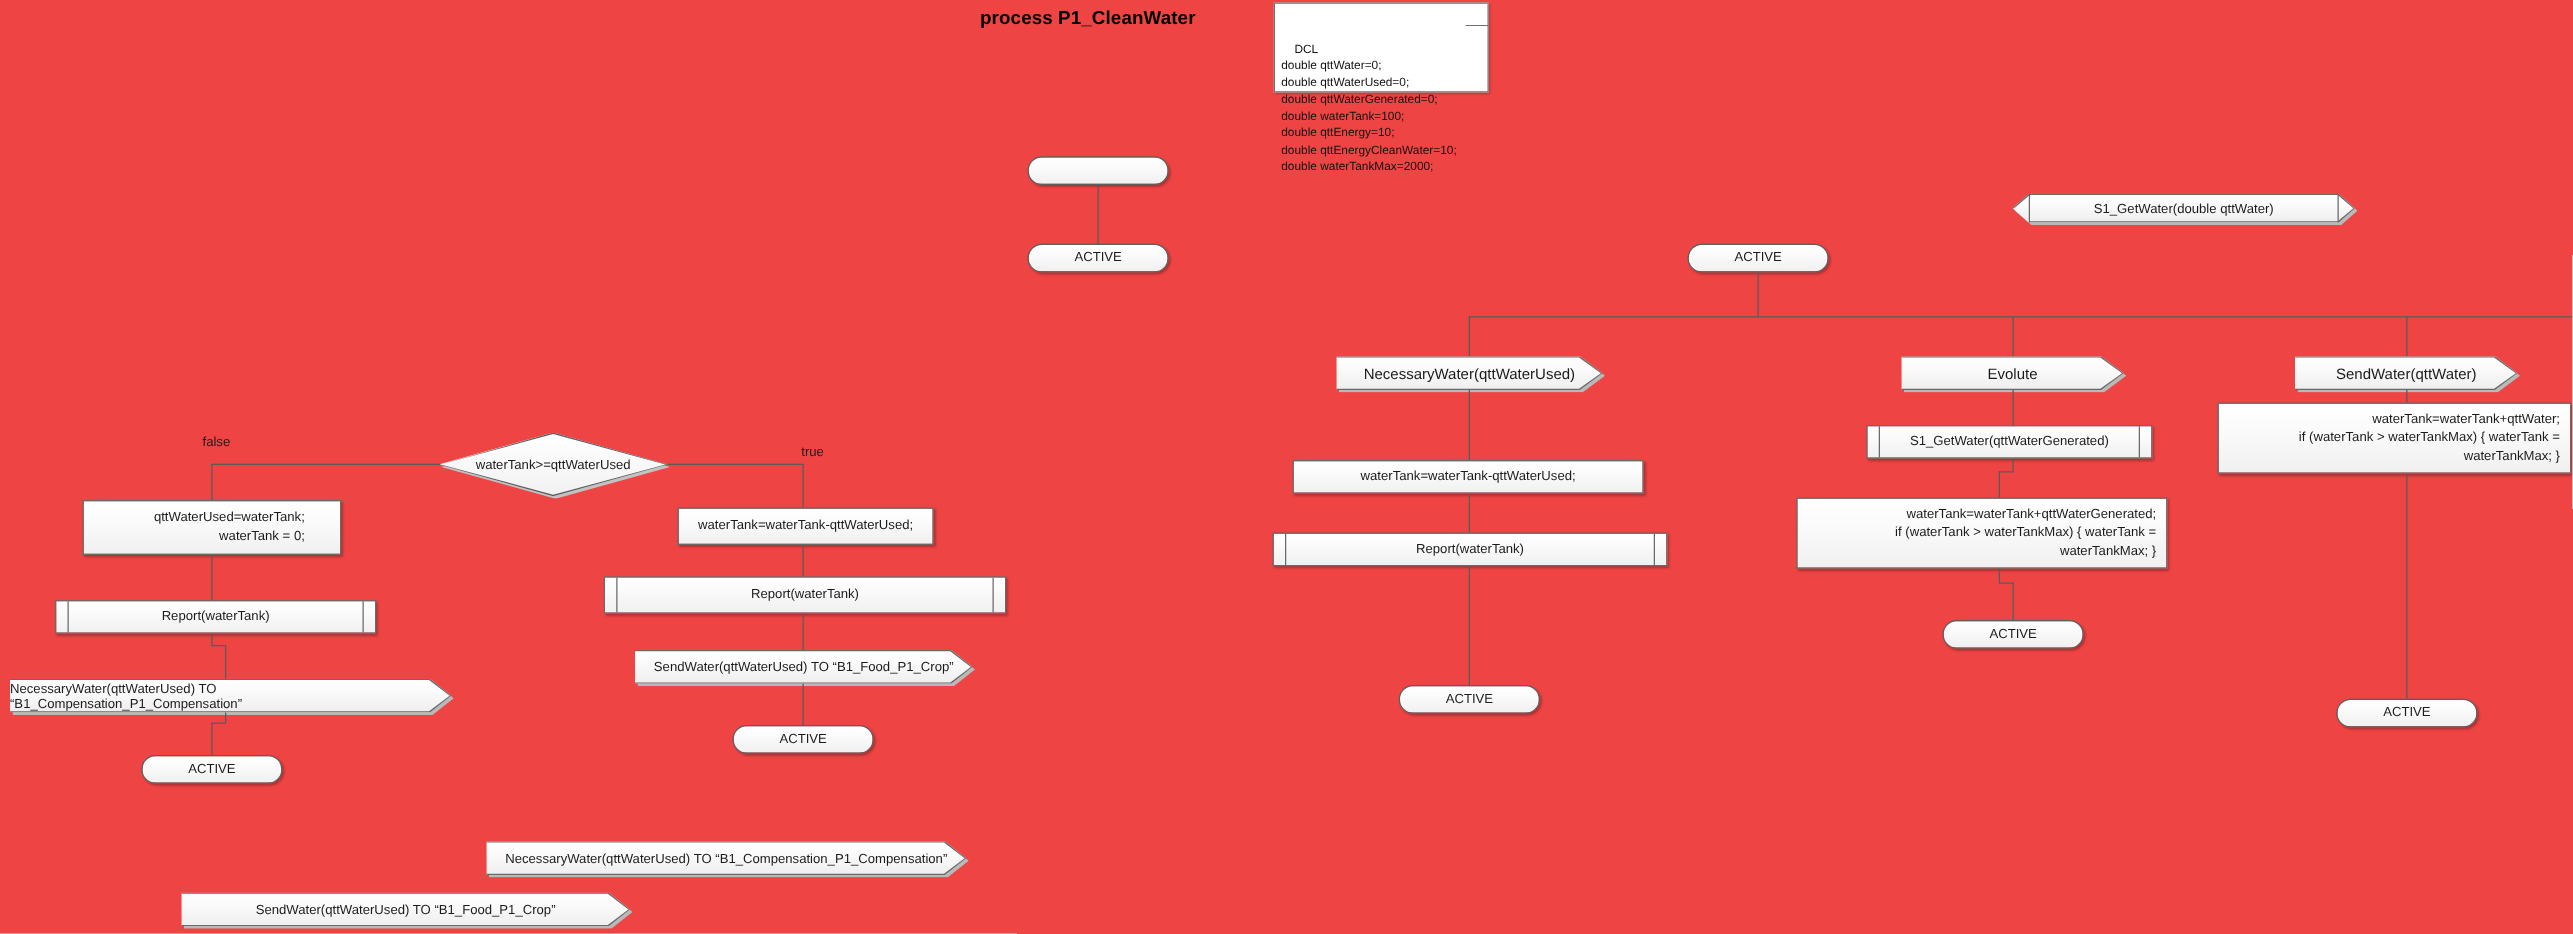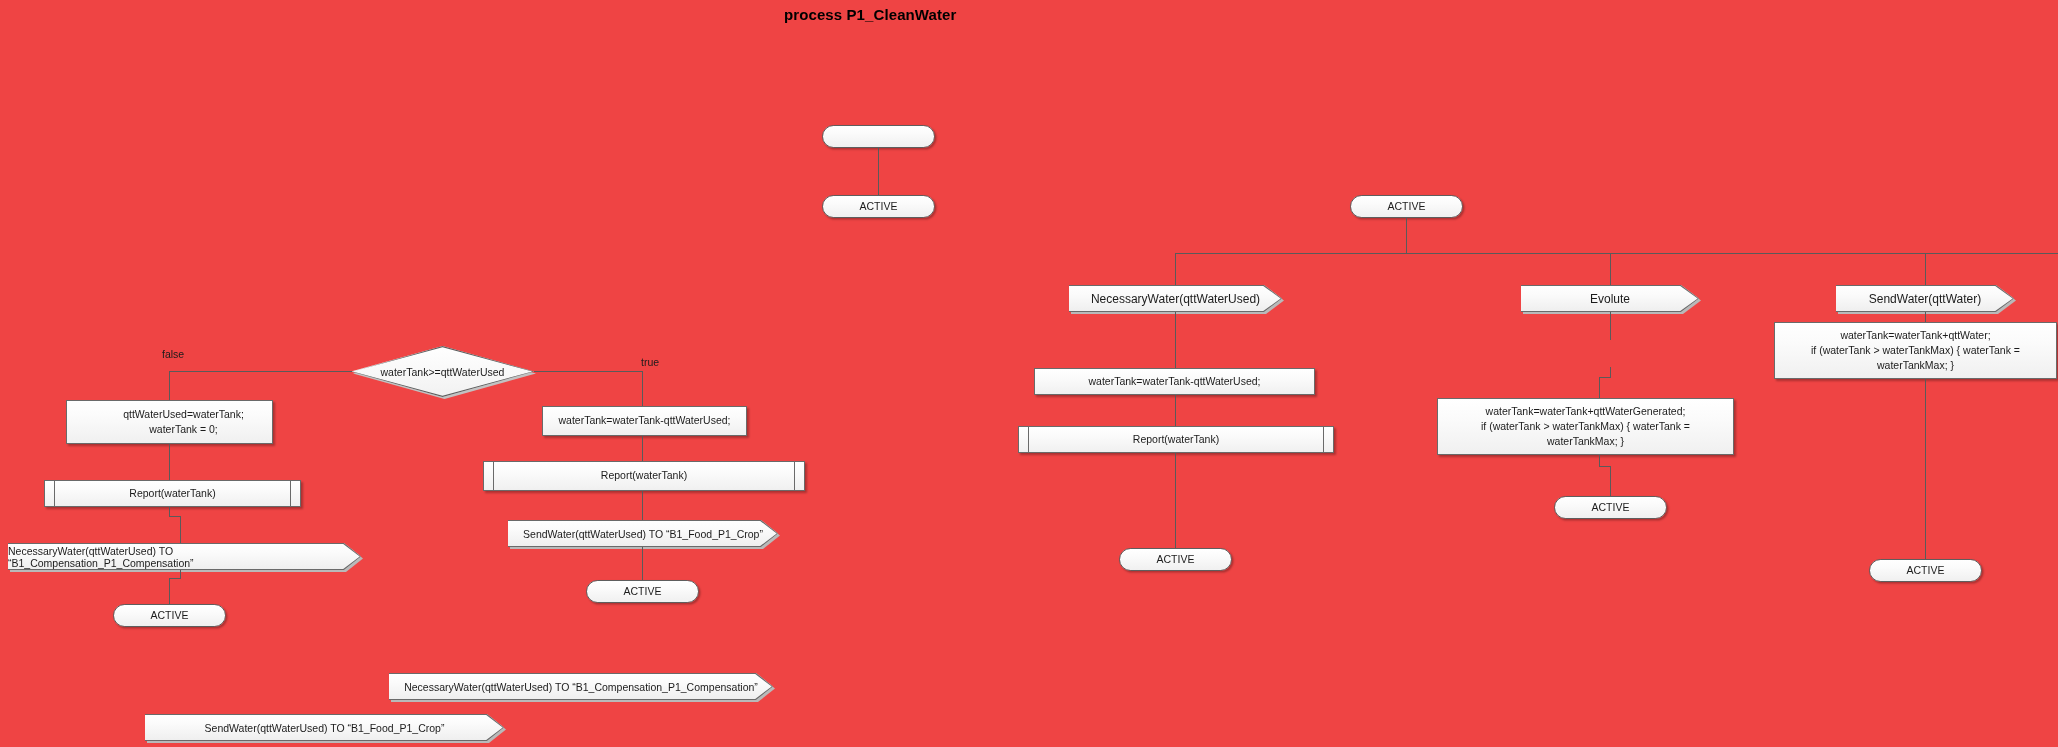--- a/index.html
+++ b/index.html
@@ -75,20 +75,21 @@
     box-shadow:1.5px 1.5px 2px rgba(0,0,0,.28);
     font-size:10.5px;
   }
 
   
   .task{
     border:1px solid #6a6a6a;
     box-shadow:1.5px 1.5px 2px rgba(0,0,0,.28);
     font-size:10.5px;
     padding:2px 8px;
+    text-align:right;
   }
 
   
   .call{
     border:1px solid #6a6a6a;
     box-shadow:1.5px 1.5px 2px rgba(0,0,0,.28);
     font-size:10.5px;
   }
   .call:before,.call:after{
     content:"";
@@ -224,21 +225,38 @@
     color:#1b1b1b;
   }
 </style>
 </head>
 <body>
 
 <div id="canvas">
 
   <div class="title" style="left:784px;top:6px;">process P1_CleanWater</div>
 
-
+  <div class="dcl" style="left:1019px;top:2px;width:172px;height:72px;">
+    <span class="fold"></span>
+    <span>DCL
+double qttWater=0;
+double qttWaterUsed=0;
+double qttWaterGenerated=0;
+double waterTank=100;
+double qttEnergy=10;
+double qttEnergyCleanWater=10;
+double waterTankMax=2000;</span>
+  </div>
+
+  <div class="proc-wrap" style="left:1610px;top:155px;width:274px;height:23px;">
+    <div class="shadow"></div>
+    <div class="face">S1_GetWater(double qttWater)</div>
+    <div class="edge"></div>
+    <div class="inner-rect"></div>
+  </div>
 
   <div class="node state fill" style="left:822px;top:125px;width:113px;height:23px;"></div>
   <div class="ln lnv" style="left:878px;top:148px;height:47px;"></div>
   <div class="node state fill" style="left:822px;top:195px;width:113px;height:23px;">ACTIVE</div>
 
   <div class="lbl" style="left:162px;top:348px;text-align:right;">false</div>
   <div class="lbl" style="left:641px;top:356px;">true</div>
 
   <div class="decision-wrap" style="left:351px;top:346px;width:183px;height:51px;">
     <div class="shadow"></div>
@@ -308,20 +326,21 @@
   <div class="ln lnv" style="left:1175px;top:453px;height:95px;"></div>
   <div class="node state fill" style="left:1119px;top:548px;width:113px;height:23px;">ACTIVE</div>
 
   <div class="ln lnv" style="left:1610px;top:253px;height:32px;"></div>
   <div class="input-wrap" style="left:1521px;top:285px;width:178px;height:27px;">
     <div class="shadow"></div>
     <div class="face">Evolute</div>
     <div class="edge"></div>
   </div>
   <div class="ln lnv" style="left:1610px;top:312px;height:28px;"></div>
+  <div class="node call fill" style="left:1493px;top:340px;width:229px;height:27px;">S1_GetWater(qttWaterGenerated)</div>
   <div class="ln lnv" style="left:1610px;top:367px;height:10px;"></div>
   <div class="ln lnh" style="left:1599px;top:377px;width:12px;"></div>
   <div class="ln lnv" style="left:1599px;top:377px;height:21px;"></div>
   <div class="node task fill" style="left:1437px;top:398px;width:297px;height:57px;">waterTank=waterTank+qttWaterGenerated;
 if (waterTank &gt; waterTankMax) { waterTank = waterTankMax; }</div>
   <div class="ln lnv" style="left:1599px;top:455px;height:11px;"></div>
   <div class="ln lnh" style="left:1599px;top:466px;width:12px;"></div>
   <div class="ln lnv" style="left:1610px;top:466px;height:30px;"></div>
   <div class="node state fill" style="left:1554px;top:496px;width:113px;height:23px;">ACTIVE</div>
 

